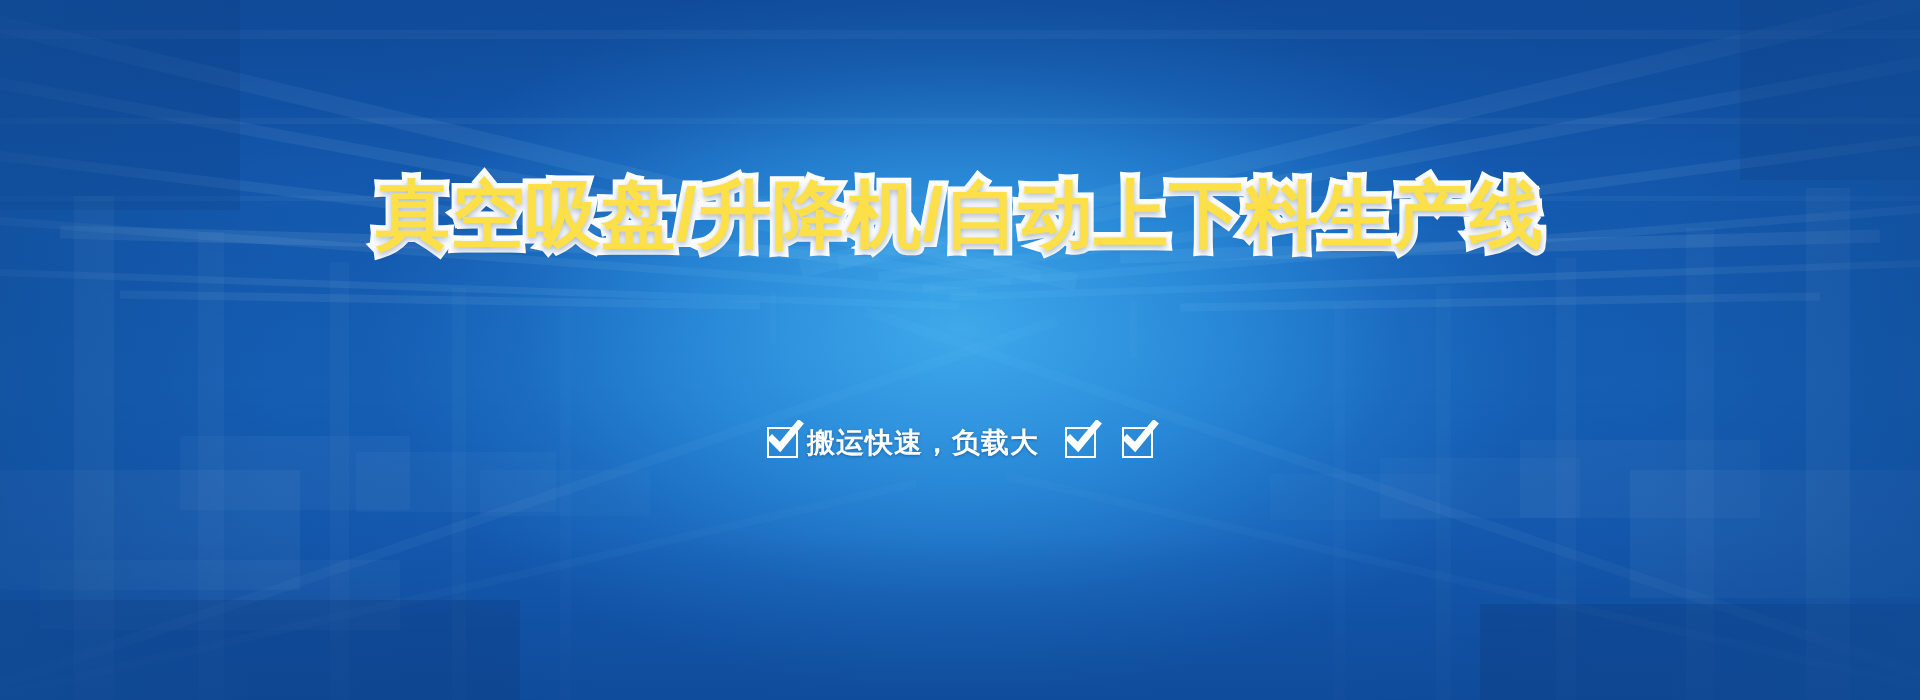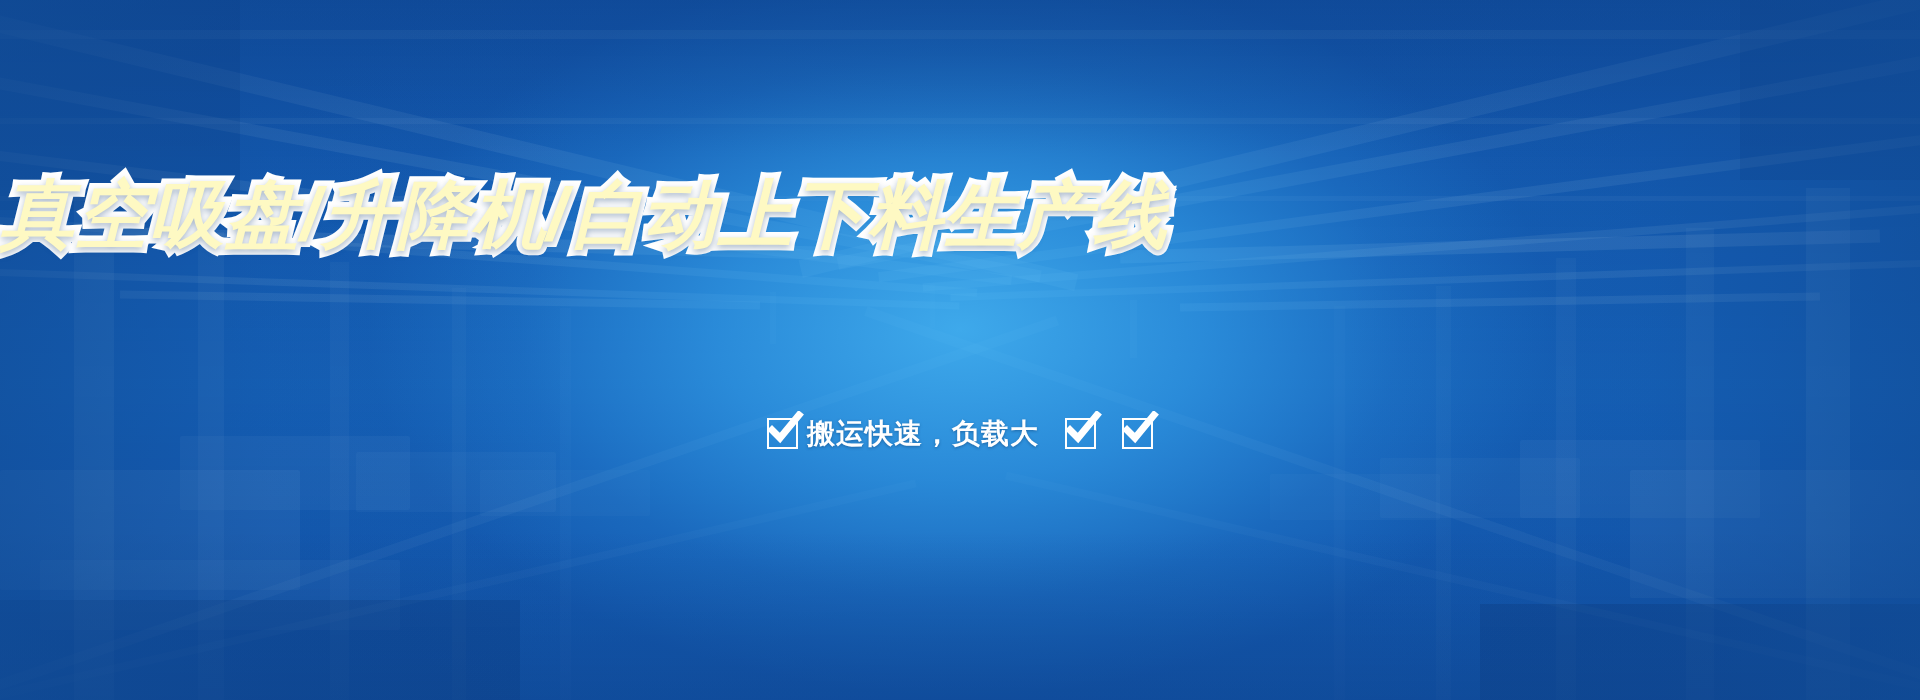--- a/index.html
+++ b/index.html
@@ -52,28 +52,28 @@
                              rgba(17,76,150,0) 70%, rgba(17,76,150,.18) 86%, rgba(17,76,150,.62) 100%),
       linear-gradient(180deg, rgba(15,70,142,.45) 0%, rgba(15,70,142,0) 22%,
                               rgba(15,70,142,0) 76%, rgba(15,70,142,.48) 100%);
   }
 
   
   .content{position:absolute;inset:0;}
 
   .headline{
     position:absolute;left:0;right:0;top:128px;
+    text-align:center;
     font-size:74px;line-height:1;font-weight:700;
     letter-spacing:1px;
-    color:#fef9c3;
+    color:#fde047;
     -webkit-text-stroke:11px #ffffff;
     paint-order:stroke fill;
     text-shadow:0 3px 6px rgba(10,52,105,.35);
     white-space:nowrap;
-    font-style:italic;
   }
 
   .badge-wrap{
     position:absolute;left:0;right:0;top:286px;
     display:flex;justify-content:center;
   }
   .badge{
     display:inline-block;
     background:#f6b50c;
     border-radius:30px;
@@ -86,20 +86,21 @@
   }
 
   .features{
     position:absolute;left:0;right:0;top:418px;
     display:flex;justify-content:center;align-items:center;
     gap:26px;
   }
   .feature{
     display:flex;align-items:center;gap:9px;
     white-space:nowrap;
+    margin-top:9px;
   }
   .chk{
     position:relative;
     width:31px;height:31px;flex:0 0 31px;
     border:2px solid #ffffff;
     box-sizing:border-box;
   }
   .chk svg{
     position:absolute;left:-3px;top:-9px;
     width:38px;height:38px;

